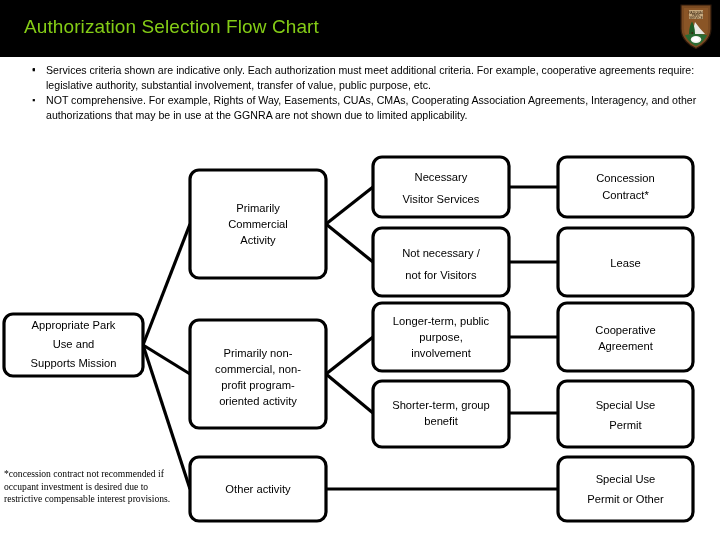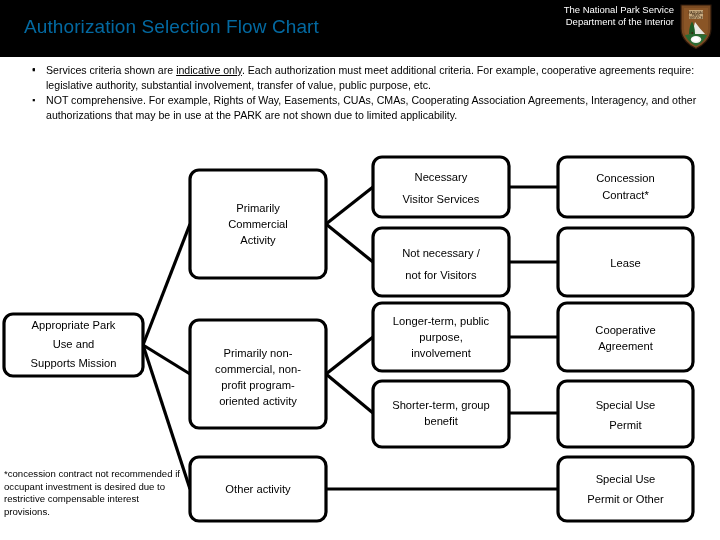--- a/index.html
+++ b/index.html
@@ -19,21 +19,21 @@
   #header-banner {
     position: absolute;
     left: 0; top: 0;
     width: 720px; height: 57px;
     background: #000000;
   }
   #page-title {
     position: absolute;
     left: 24px; top: 16px;
     font-size: 19px;
-    color: #0369a1;
+    color: #84cc16;
     letter-spacing: 0.1px;
     white-space: nowrap;
   }
   #agency-block {
     position: absolute;
     right: 46px; top: 4px;
     text-align: right;
     color: #ffffff;
     font-size: 9.5px;
     line-height: 12px;
@@ -57,21 +57,21 @@
     font-size: 10.6px;
     line-height: 14.6px;
     margin-bottom: 1px;
   }
   .intro-bullet {
     position: absolute;
     left: 32px; top: 0px;
     font-size: 9px;
     line-height: 14.6px;
   }
-  .underline-only { text-decoration: underline; }
+  .underline-only { }
 
   
   #flow-chart {
     position: absolute;
     left: 0; top: 0;
     width: 720px; height: 540px;
   }
   .node-box {
     fill: #ffffff;
     stroke: #000000;
@@ -90,32 +90,29 @@
     text-anchor: middle;
   }
 
   
   #footnote {
     position: absolute;
     left: 4px; top: 468px;
     width: 176px;
     font-size: 9.6px;
     line-height: 12.6px;
+    font-family: Liberation Serif, serif;
   }
 </style>
 </head>
 <body>
 
 <div id="header-banner">
   <div id="page-title">Authorization Selection Flow Chart</div>
 
-  <div id="agency-block">
-    <div>The National Park Service</div>
-    <div>Department of the Interior</div>
-  </div>
 
   <svg id="nps-arrowhead" viewBox="0 0 36 47">
     <path d="M3 2 H33 V26 C33 36 24 43 18 45.5 C12 43 3 36 3 26 Z" fill="#7a4a21" stroke="#2e1a0c" stroke-width="1.2"></path>
     <path d="M6 5 H30 V26 C30 34 22.5 40.5 18 42.5 C13.5 40.5 6 34 6 26 Z" fill="#8a5526"></path>
     <rect x="11" y="7" width="14" height="9" fill="#c7a97e"></rect>
     <text x="18" y="10.6" font-family="'Liberation Sans',sans-serif" font-size="3.1" fill="#3a2510" text-anchor="middle">NATIONAL</text>
     <text x="18" y="13.4" font-family="'Liberation Sans',sans-serif" font-size="3.1" fill="#3a2510" text-anchor="middle">PARK</text>
     <text x="18" y="16" font-family="'Liberation Sans',sans-serif" font-size="3.1" fill="#3a2510" text-anchor="middle">SERVICE</text>
     <path d="M17 19 L22 25.5 L27 31 H14 Z" fill="#e9e9e4"></path>
     <path d="M11 31 C11 25 12.5 21 14 18.5 C15.5 21 17 25 17 31 Z" fill="#1f5c25"></path>
@@ -129,21 +126,21 @@
 <div id="intro-list">
   <div class="intro-item">
     <span class="intro-bullet">▪</span>
   </div>
   <div class="intro-item">
     <span class="intro-bullet">▪</span>
     <span>Services criteria shown are </span><span class="underline-only">indicative only</span><span>. Each authorization must meet additional criteria. For example, cooperative agreements require: legislative authority, substantial involvement, transfer of value, public purpose, etc.</span>
   </div>
   <div class="intro-item">
     <span class="intro-bullet">▪</span>
-    <span>NOT comprehensive. For example, Rights of Way, Easements, CUAs, CMAs, Cooperating Association Agreements, Interagency, and other authorizations that may be in use at the PARK are not shown due to limited applicability.</span>
+    <span>NOT comprehensive. For example, Rights of Way, Easements, CUAs, CMAs, Cooperating Association Agreements, Interagency, and other authorizations that may be in use at the GGNRA are not shown due to limited applicability.</span>
   </div>
 </div>
 
 <svg id="flow-chart" viewBox="0 0 720 540">
 
   <g>
     <line class="connector" x1="143" y1="345" x2="190" y2="224"></line>
     <line class="connector" x1="143" y1="345" x2="190" y2="374"></line>
     <line class="connector" x1="143" y1="345" x2="190" y2="489"></line>
   </g>

